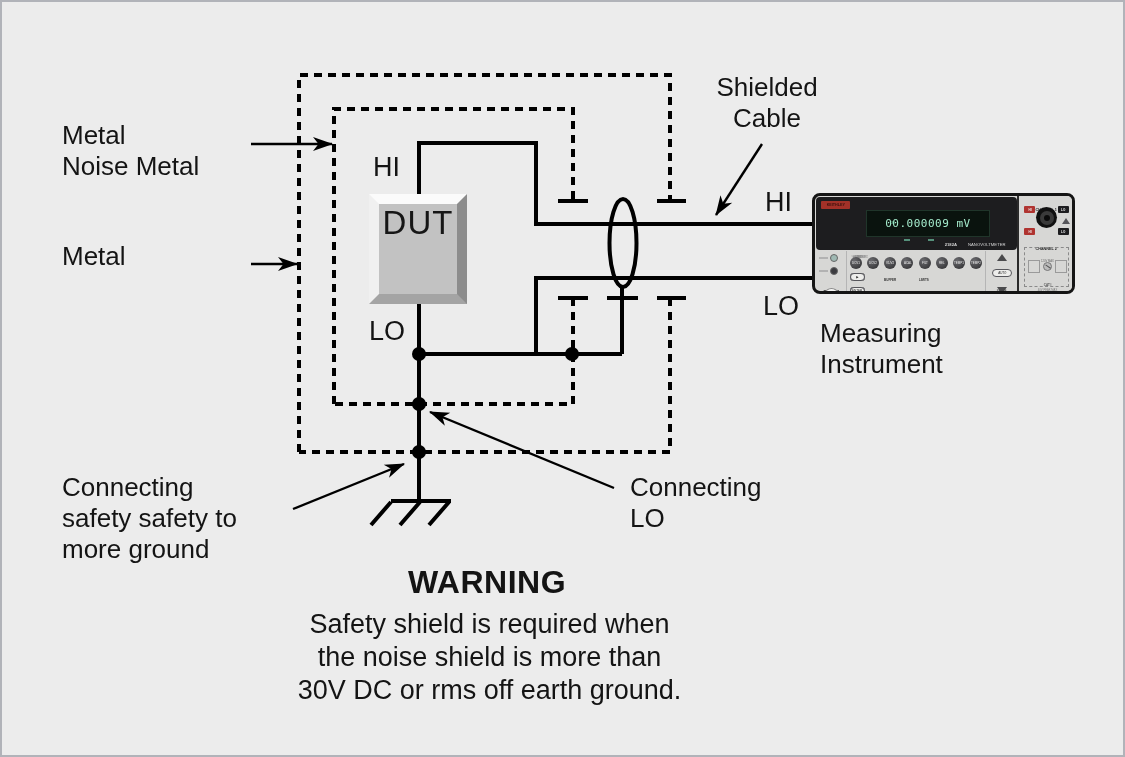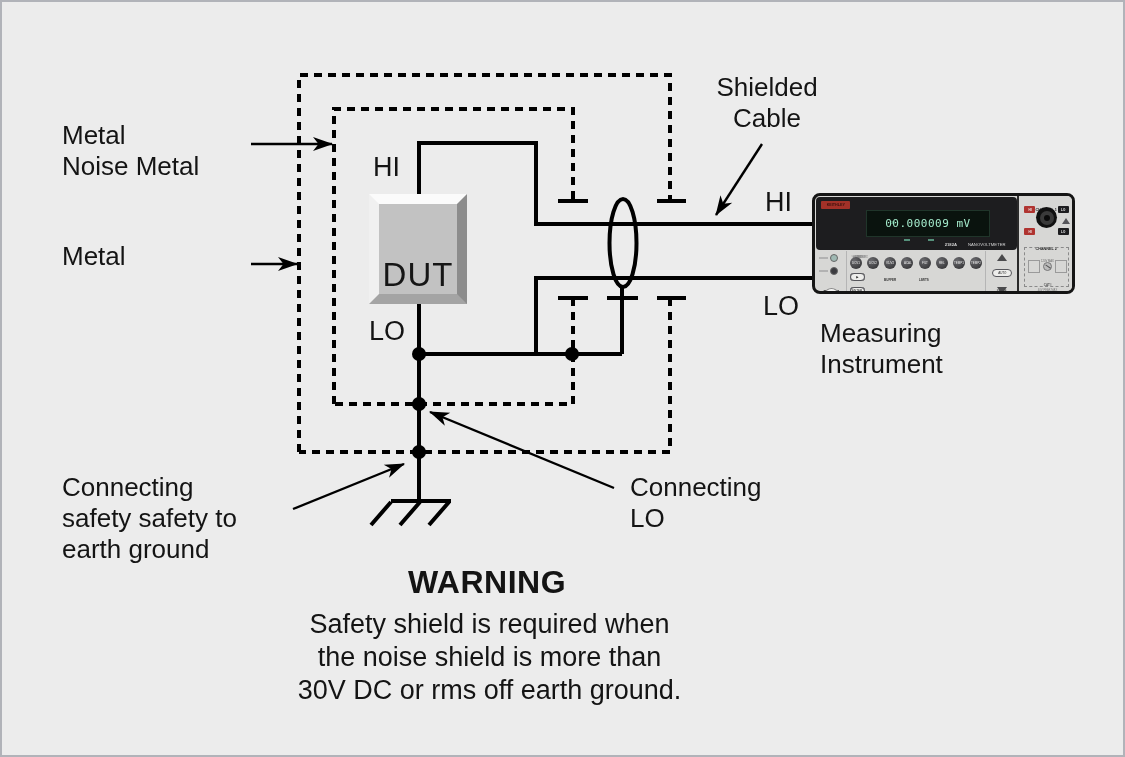--- a/index.html
+++ b/index.html
@@ -13,21 +13,21 @@
   .wire{fill:none;stroke:#000;stroke-width:4;}
   .dot{fill:#000;stroke:none;}
   .arr{stroke:#000;stroke-width:2.4;fill:none;}
   .txt{position:absolute;font-size:26px;line-height:31px;white-space:nowrap;}
   .ctr{text-align:center;}
   .big{font-size:27px;}
   
   #dut{position:absolute;left:367px;top:192px;width:98px;height:110px;box-sizing:border-box;
     border-top:10px solid #fbfbfb;border-left:10px solid #f0f0f0;
     border-right:10px solid #8c8c8c;border-bottom:10px solid #a4a4a4;
-    background:#c2c2c2;display:flex;align-items:flex-end;justify-content:center;}
+    background:#c2c2c2;display:flex;align-items:flex-start;justify-content:center;}
   #dut .face{font-size:33px;letter-spacing:1px;color:#161616;}
   
   #warn-title{position:absolute;left:335px;top:562px;width:300px;text-align:center;
     font-size:32px;font-weight:800;letter-spacing:.5px;}
   #warn-body{position:absolute;left:230px;top:606px;width:515px;text-align:center;
     font-size:27px;line-height:33px;}
   
   #inst{position:absolute;left:810px;top:191px;width:263px;height:101px;box-sizing:border-box;
     background:#d7d7d5;border:3px solid #151515;border-radius:8px;overflow:hidden;}
   #inst *{position:absolute;box-sizing:border-box;}
@@ -161,21 +161,21 @@
   <div class="txt big" style="left:367px;top:314px;">LO</div>
   <div class="txt big" style="left:763px;top:185px;">HI</div>
   <div class="txt big" style="left:761px;top:289px;">LO</div>
   <div class="txt" style="left:818px;top:316px;">
     <div>Measuring</div>
     <div>Instrument</div>
   </div>
   <div class="txt" style="left:60px;top:470px;">
     <div>Connecting</div>
     <div>safety safety to</div>
-    <div>earth ground</div>
+    <div>more ground</div>
   </div>
   <div class="txt" style="left:628px;top:470px;">
     <div>Connecting</div>
     <div>LO</div>
   </div>
   <div id="warn-title">WARNING</div>
   <div id="warn-body">
     <div>Safety shield is required when</div>
     <div>the noise shield is more than</div>
     <div>30V DC or rms off earth ground.</div>

